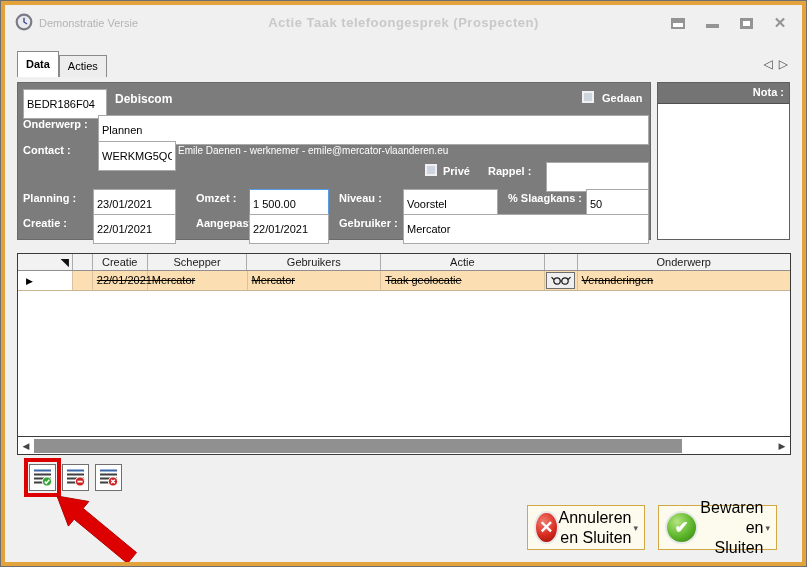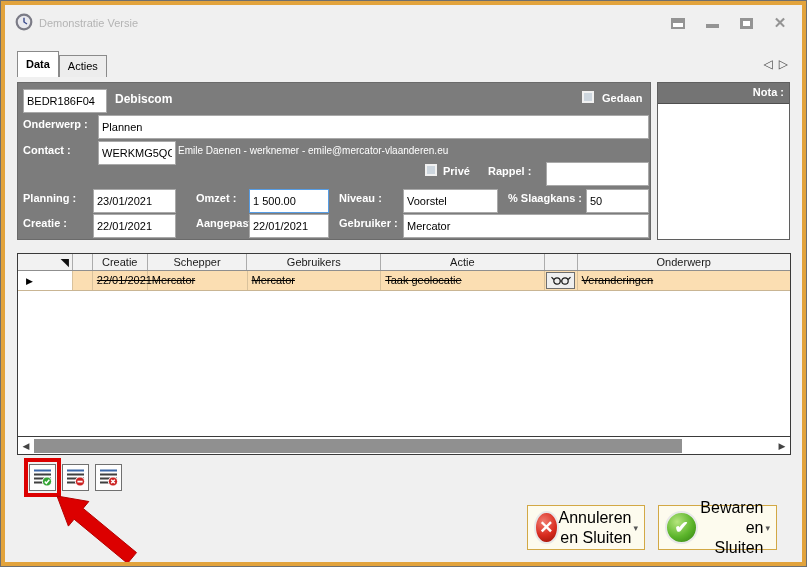--- a/index.html
+++ b/index.html
@@ -26,21 +26,21 @@
   .tabs { position:absolute; left:12px; top:46px; display:flex; align-items:flex-end; height:26px; }
   .tab { border:1px solid #8A8A8A; border-bottom:none; padding:4px 8px 5px 8px;
          font-size:11px; background:#EDEDED; color:#000; }
   .tab.active { background:#FFFFFF; font-weight:bold; height:26px; padding-top:6px; z-index:2; }
   .tabnav { position:absolute; right:8px; top:52px; font-size:12px; color:#4A4A4A; letter-spacing:6px; }
 
   
   .formpanel { position:absolute; left:12px; top:77px; width:634px; height:158px;
                background:#7C7C7C; border:1px solid #6A6A6A; }
   .flabel { position:absolute; font-size:11px; font-weight:bold; color:#FFFFFF; white-space:nowrap; }
-  .finput { position:absolute; height:24px; border:1px solid #A9A9A9; background:#FFFFFF;
+  .finput { position:absolute; height:30px; border:1px solid #A9A9A9; background:#FFFFFF;
             font-size:11px; font-family:"Liberation Sans", sans-serif; padding:0 3px; color:#000; }
   .finput.focused { border:1px solid #569DE5; }
   .company { position:absolute; left:97px; top:9px; font-size:12px; font-weight:bold; color:#FFFFFF; }
   .contactinfo { position:absolute; left:160px; top:62px; font-size:10px; font-weight:normal; color:#FFFFFF; white-space:nowrap; }
   .checkbox { position:absolute; width:12px; height:12px; background:#CDD6DE; border:2px solid #F1F1F1; }
 
   
   .nota { position:absolute; left:652px; top:77px; width:133px; height:158px;
           border:1px solid #5F5F5F; background:#FFFFFF; }
   .nota-head { height:21px; background:#747474; border-bottom:1px solid #4F4F4F;
@@ -101,20 +101,21 @@
  <div class="inner">
 
   <div class="titlebar">
     <span class="clock">
       <svg width="18" height="18" viewBox="0 0 18 18">
         <circle cx="9" cy="9" r="7.3" fill="#E9E9EE" stroke="#7B7B86" stroke-width="2.2"></circle>
         <path d="M9 4.8 V9 L12 11" stroke="#3A4A8C" stroke-width="1.4" fill="none"></path>
       </svg>
     </span>
     <span class="badge">Demonstratie Versie</span>
+    <div class="wtitle">Actie Taak telefoongesprek (Prospecten)</div>
     <div class="wctrls">
       <span class="wbtn">
             <span class="ico-window"></span>
           </span>
       <span class="wbtn">
             <span class="ico-min"></span>
           </span>
       <span class="wbtn">
             <span class="ico-max"></span>
           </span>

